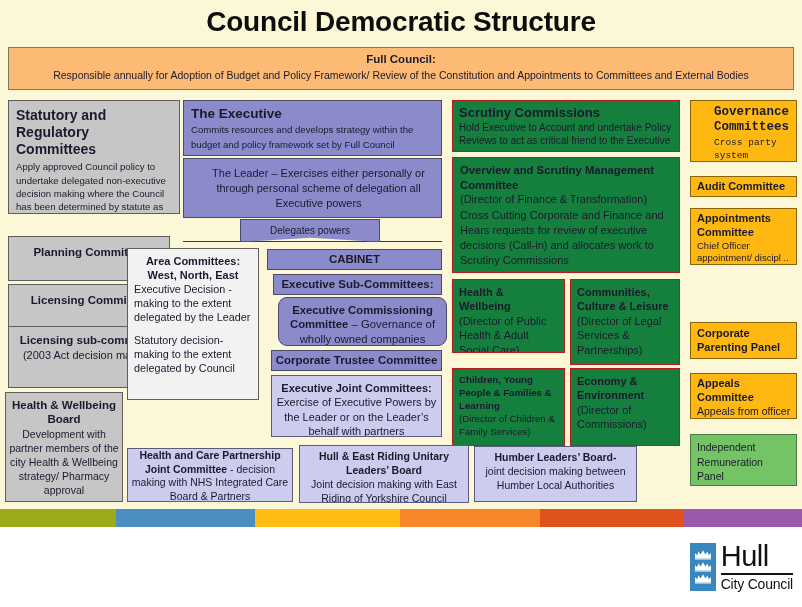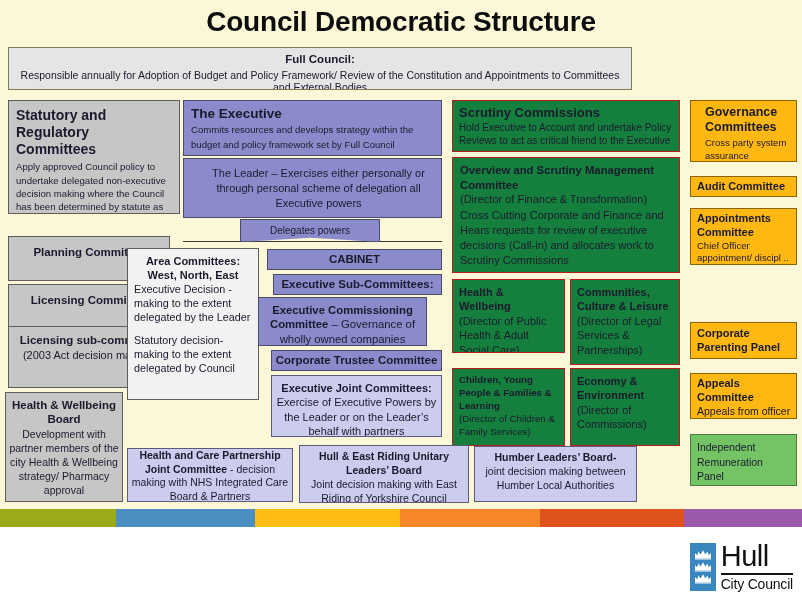--- a/index.html
+++ b/index.html
@@ -28,22 +28,22 @@
     border:1px solid #6b6b4b;
     text-align:center;
     line-height:1.12;
     color:#1a1a2e;
     overflow:hidden;
   }
   .box .hd{font-weight:bold;display:block;}
   .box .bd{display:block;}
   
   #fullcouncil{
-    left:8px;top:47px;width:624px;height:43px;
-    background:#e5e5e5;border:1px solid #7d7d4f;
+    left:8px;top:47px;width:786px;height:43px;
+    background:#fdba74;border:1px solid #7d7d4f;
     padding:5px 6px 0 6px;
   }
   #fullcouncil .hd{font-size:11.5px;}
   #fullcouncil .bd{font-size:10.5px;margin-top:4px;}
   
   .grey{background:#c6c6c6;border:1px solid #5e5e5e;}
   #statutory{left:8px;top:100px;width:172px;height:114px;padding:6px 7px 0 7px;text-align:left;}
   #statutory .hd{font-size:14px;line-height:1.2;}
   #statutory .bd{font-size:9.6px;line-height:1.38;margin-top:3px;}
   #planning{left:8px;top:236px;width:162px;height:45px;padding-top:8px;}
@@ -77,21 +77,21 @@
     border-top:1px solid #3a3a3a;
   }
   #area{left:127px;top:248px;width:132px;height:152px;background:#f2f2f2;border:1px solid #5e5e5e;padding:5px 6px 0 6px;text-align:left;}
   #area .hd{font-size:11px;line-height:1.28;text-align:center;display:block;}
   #area .bd{font-size:10.8px;line-height:1.3;display:block;}
   #area .gap{height:9px;display:block;}
   #cabinet{left:267px;top:249px;width:175px;height:21px;line-height:19px;}
   #cabinet .hd{font-size:11.5px;}
   #execsub{left:273px;top:274px;width:169px;height:21px;line-height:19px;}
   #execsub .hd{font-size:11.5px;}
-  #execcomm{left:258px;top:297px;width:169px;height:49px;padding-top:5px;}
+  #execcomm{left:278px;top:297px;width:169px;height:49px;padding-top:5px;border-radius:9px;}
   #execcomm .bd{font-size:11.3px;line-height:1.28;}
   #corptrust{left:271px;top:350px;width:171px;height:21px;line-height:19px;}
   #corptrust .hd{font-size:11.5px;}
   #execjoint{left:271px;top:375px;width:171px;height:62px;padding-top:5px;}
   #execjoint .bd{font-size:11px;line-height:1.3;}
   
   .teal{background:#15803d;border:1px solid #b91c1c;}
   #scrutiny{left:452px;top:100px;width:228px;height:52px;padding:5px 6px 0 6px;text-align:left;}
   #scrutiny .hd{font-size:13px;}
   #scrutiny .bd{font-size:10px;line-height:1.38;}
@@ -105,21 +105,21 @@
   #sc-ccl .hd{font-size:11px;line-height:1.3;}
   #sc-ccl .bd{font-size:11px;line-height:1.35;}
   #sc-cyp{left:452px;top:368px;width:113px;height:78px;padding:5px 5px 0 6px;text-align:left;}
   #sc-cyp .hd{font-size:9.7px;line-height:1.33;}
   #sc-cyp .bd{font-size:9.7px;line-height:1.33;}
   #sc-ee{left:570px;top:368px;width:110px;height:78px;padding:5px 6px 0 6px;text-align:left;}
   #sc-ee .hd{font-size:11px;line-height:1.3;}
   #sc-ee .bd{font-size:11px;line-height:1.35;}
   
   .amber{background:#ffb812;border:1px solid #8a6508;}
-  #governance{left:690px;top:100px;width:107px;height:62px;padding:4px 5px 0 14px;text-align:left;}
+  #governance{left:690px;top:100px;width:107px;height:62px;padding:4px 5px 0 23px;text-align:left;font-family:Liberation Mono, monospace;}
   #governance .hd{font-size:12.5px;line-height:1.2;}
   #governance .bd{font-size:9.5px;line-height:1.35;margin-top:2px;}
   #audit{left:690px;top:176px;width:107px;height:21px;padding-left:6px;text-align:left;line-height:19px;}
   #audit .hd{font-size:11px;}
   #appoint{left:690px;top:208px;width:107px;height:57px;padding:3px 5px 0 6px;text-align:left;}
   #appoint .hd{font-size:11px;line-height:1.25;}
   #appoint .bd{font-size:9.5px;line-height:1.3;}
   #civic{left:690px;top:277px;width:107px;height:33px;padding:2px 5px 0 6px;text-align:left;}
   #civic .hd{font-size:11px;line-height:1.25;}
   #civic .bd{font-size:10.5px;line-height:1.25;}

